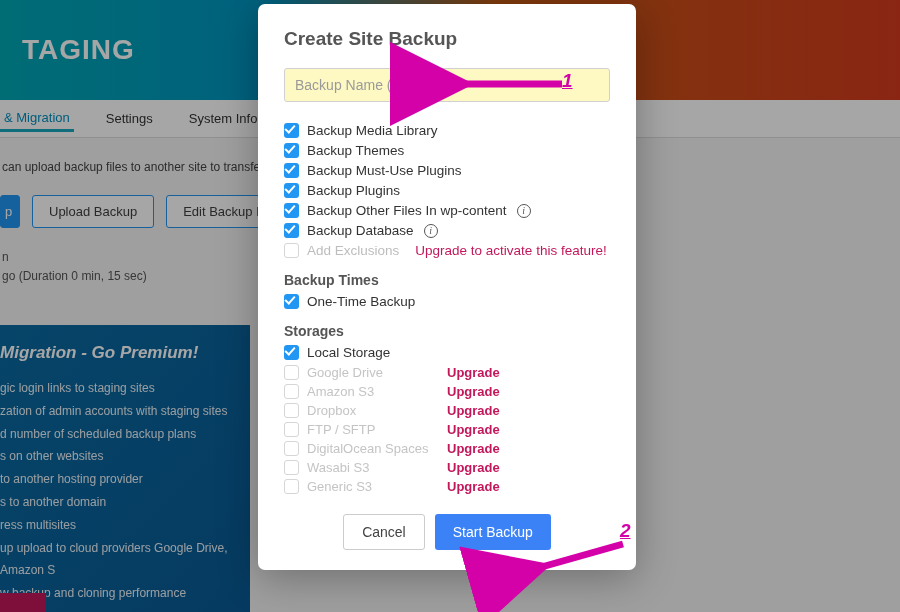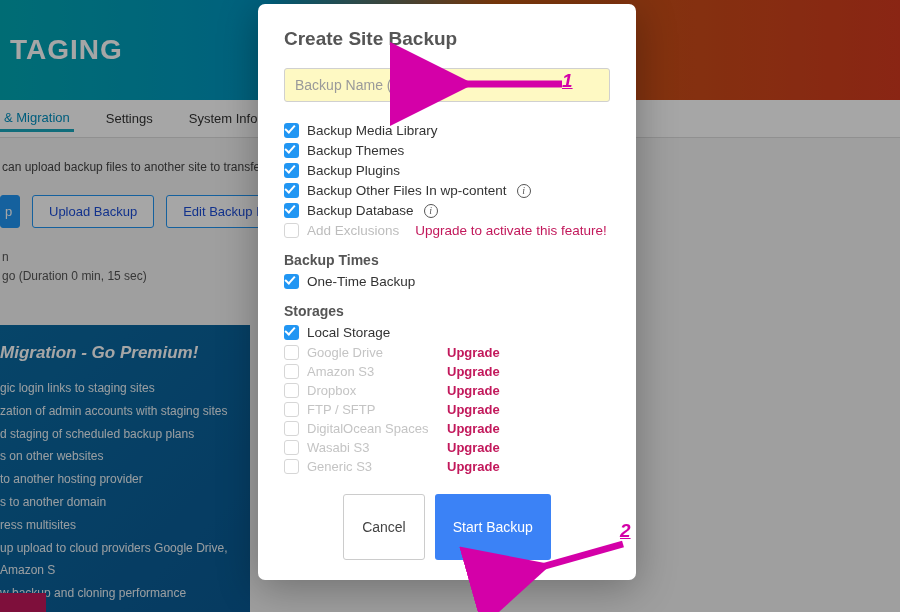--- a/index.html
+++ b/index.html
@@ -1,35 +1,35 @@
 <!DOCTYPE html>
 <html><head>
 <meta charset="utf-8">
 <style>
   * { box-sizing: border-box; margin: 0; padding: 0; }
   html, body { width: 900px; height: 612px; overflow: hidden; font-family: -apple-system, BlinkMacSystemFont, "Segoe UI", Arial, sans-serif; }
   .page { position: relative; width: 900px; height: 612px; background: #f5f5f5; }
   .overlay-dim { position: absolute; inset: 0; background: rgba(0,0,0,0.35); }
 
   
-  .bg-banner { position: absolute; left:0; top:0; right:0; height:100px; background: linear-gradient(90deg,#00a7b3 0%,#0095c2 30%,#c45b13 55%,#d43a1f 100%); display:flex; align-items:center; padding-left:10px; color:#fff; }
+  .bg-banner { position: absolute; left:0; top:0; right:0; height:100px; background: linear-gradient(90deg,#00a7b3 0%,#0095c2 30%,#c45b13 55%,#d43a1f 100%); display:flex; align-items:center; padding-left:22px; color:#fff; }
   .bg-banner h1 { font-size:28px; font-weight:700; letter-spacing:1px; }
 
   
   .bg-tabs { position:absolute; left:0; top:100px; right:0; height:38px; background:#fff; border-bottom:1px solid #ddd; display:flex; align-items:center; gap:28px; padding-left:0; font-size:13px; color:#333; }
   .bg-tabs .tab { padding:4px 4px; }
   .bg-tabs .tab.active { color:#0090c0; border-bottom:3px solid #1aa8be; font-weight:500; }
   .bg-tabs .tab.upg { color:#c2185b; }
 
   
   .bg-info { position:absolute; left:0; top:160px; right:0; font-size:12px; color:#444; padding-left:2px; }
 
   
   .bg-btns { position:absolute; left:0; top:195px; display:flex; gap:12px; }
-  .bg-btns .b { border:1px solid #2196f3; background:#fff; color:#1d4ed8; font-size:13px; padding:8px 16px; border-radius:3px; }
+  .bg-btns .b { border:1px solid #2196f3; background:#fff; color:#404040; font-size:13px; padding:8px 16px; border-radius:3px; }
   .bg-btns .b.primary { background:#2196f3; color:#fff; width:20px; padding-left:4px; padding-right:4px; }
 
   .bg-meta { position:absolute; left:2px; top:248px; font-size:12px; color:#555; line-height:1.6; }
 
   
   .bg-prem { position:absolute; left:0; top:325px; width:250px; height:290px; background:linear-gradient(135deg,#0a6aa1,#0a5a95); color:#fff; padding:18px 10px 10px 0; overflow:hidden; }
   .bg-prem h3 { font-size:17px; font-weight:700; margin-bottom:14px; font-style:italic; }
   .bg-prem li { font-size:12px; list-style:none; line-height:1.9; opacity:.92; }
   .bg-prem .accent { position:absolute; left:0; bottom:0; width:46px; height:22px; background:#c2185b; }
 
@@ -50,21 +50,21 @@
 
   .sect { font-size:14px; font-weight:700; color:#555; margin:14px 0 6px; }
 
   .upg-link { color:#c2185b; font-size:13.5px; margin-left:8px; }
 
   .storage-row { display:flex; align-items:center; gap:8px; font-size:13px; margin:4px 0; }
   .storage-row .lbl { width:132px; color:#c4c4c4; }
   .storage-row .upg { color:#c2185b; font-weight:600; }
 
   .modal-actions { display:flex; justify-content:center; gap:10px; margin-top:20px; }
-  .btn-cancel { border:1px solid #ccc; background:#fff; color:#444; padding:24px 18px; border-radius:3px; font-size:14px; }
+  .btn-cancel { border:1px solid #ccc; background:#fff; color:#444; padding:9px 18px; border-radius:3px; font-size:14px; }
   .btn-start { border:none; background:#3b82f6; color:#fff; padding:8px 18px; border-radius:3px; font-size:14px; font-weight:500; }
 
   
   .arrow { position:absolute; z-index:20; pointer-events:none; }
   .arrow svg { overflow:visible; }
   .arrow .num { position:absolute; color:#d400a8; font-weight:700; font-style:italic; font-size:19px; text-decoration:underline; }
 </style>
 </head>
 <body>
 <div class="page">
@@ -91,21 +91,21 @@
   <div class="bg-meta">
     <div>n</div>
     <div>go (Duration 0 min, 15 sec)</div>
   </div>
 
   <div class="bg-prem">
     <h3>Migration - Go Premium!</h3>
     <ul>
       <li>gic login links to staging sites</li>
       <li>zation of admin accounts with staging sites</li>
-      <li>d staging of scheduled backup plans</li>
+      <li>d number of scheduled backup plans</li>
       <li>s on other websites</li>
       <li>to another hosting provider</li>
       <li>s to another domain</li>
       <li>ress multisites</li>
       <li>up upload to cloud providers Google Drive, Amazon S</li>
       <li>w backup and cloning performance</li>
       <li>nts</li>
 
     </ul>
     <div class="accent"></div>
@@ -117,20 +117,24 @@
     <h2>Create Site Backup</h2>
     <input class="input" placeholder="Backup Name (Optional)" style="">
 
     <div class="chk-row">
       <span class="chk"></span>
       <span>Backup Media Library</span>
     </div>
     <div class="chk-row">
       <span class="chk"></span>
       <span>Backup Themes</span>
+    </div>
+    <div class="chk-row">
+      <span class="chk"></span>
+      <span>Backup Must-Use Plugins</span>
     </div>
     <div class="chk-row">
       <span class="chk"></span>
       <span>Backup Plugins</span>
     </div>
     <div class="chk-row">
       <span class="chk"></span>
       <span>Backup Other Files In wp-content</span>
       <span class="info-ico">i</span>
     </div>

